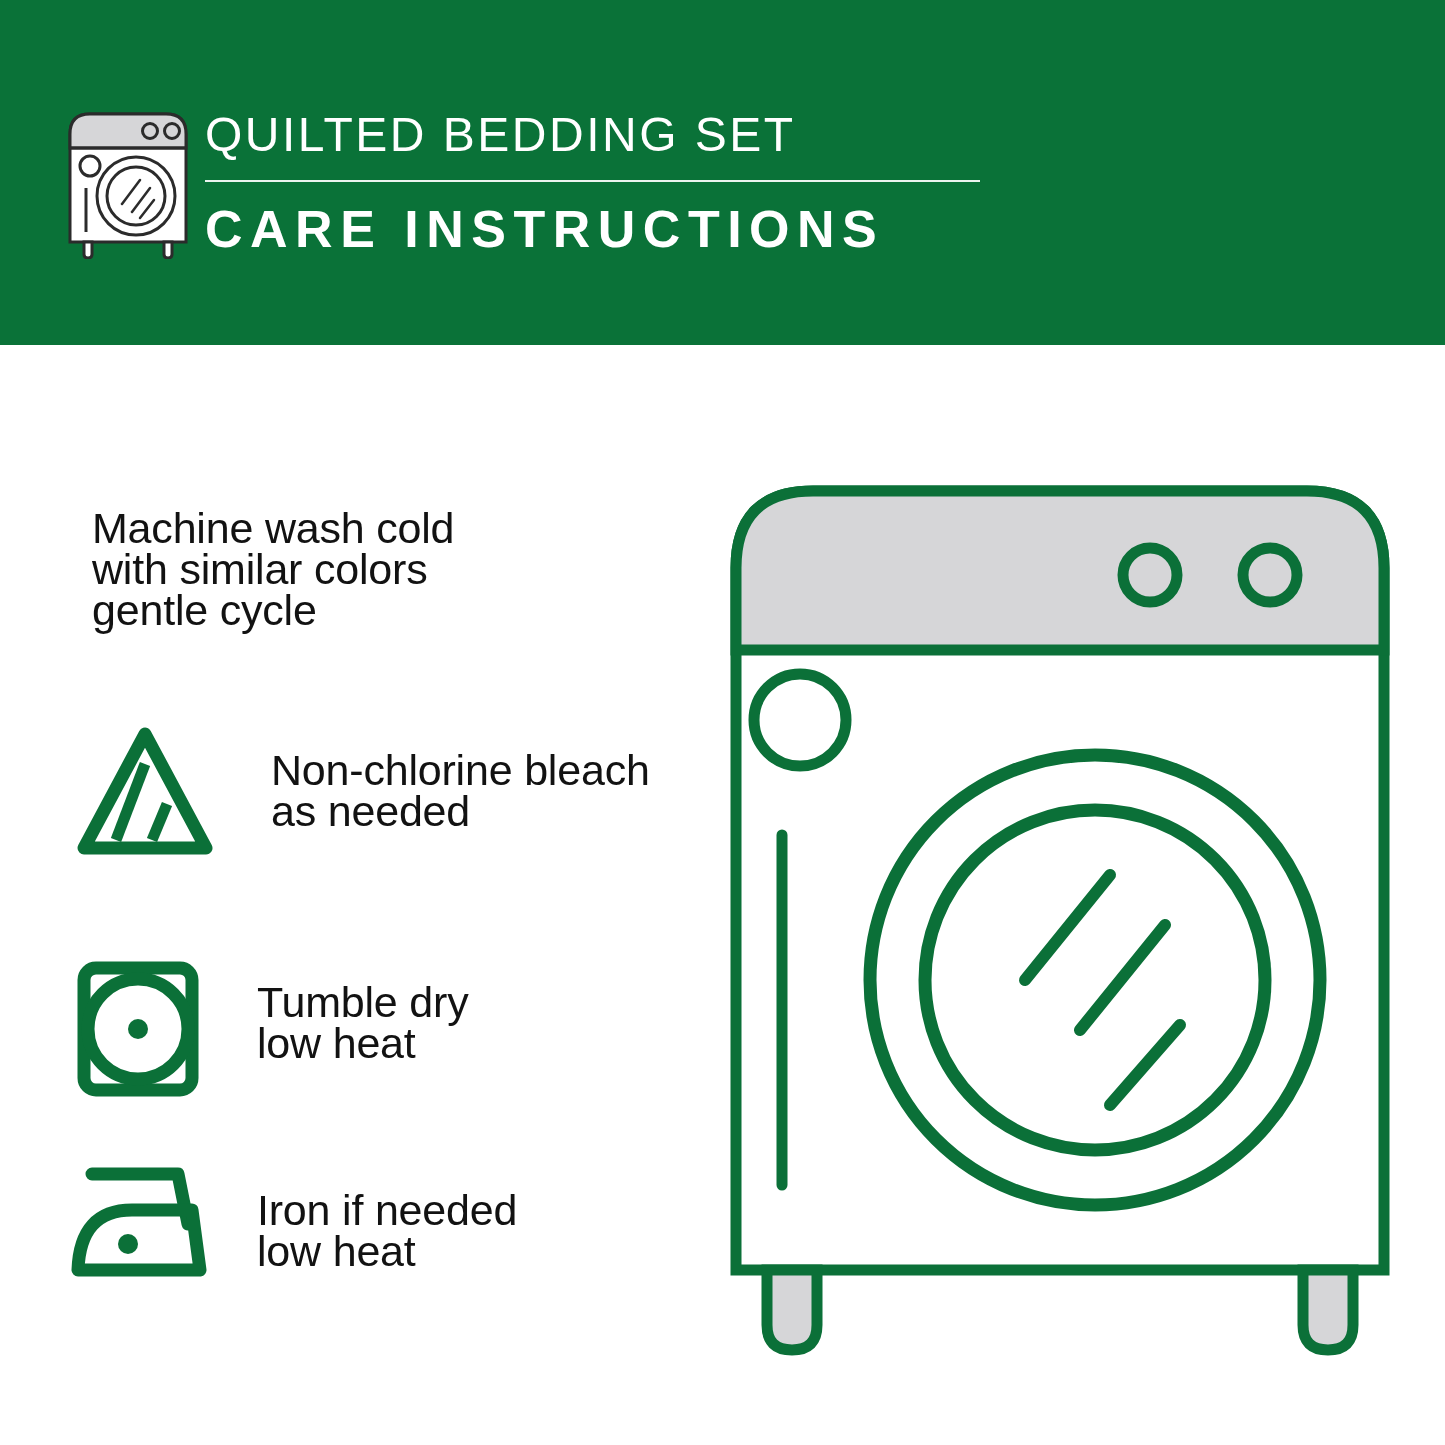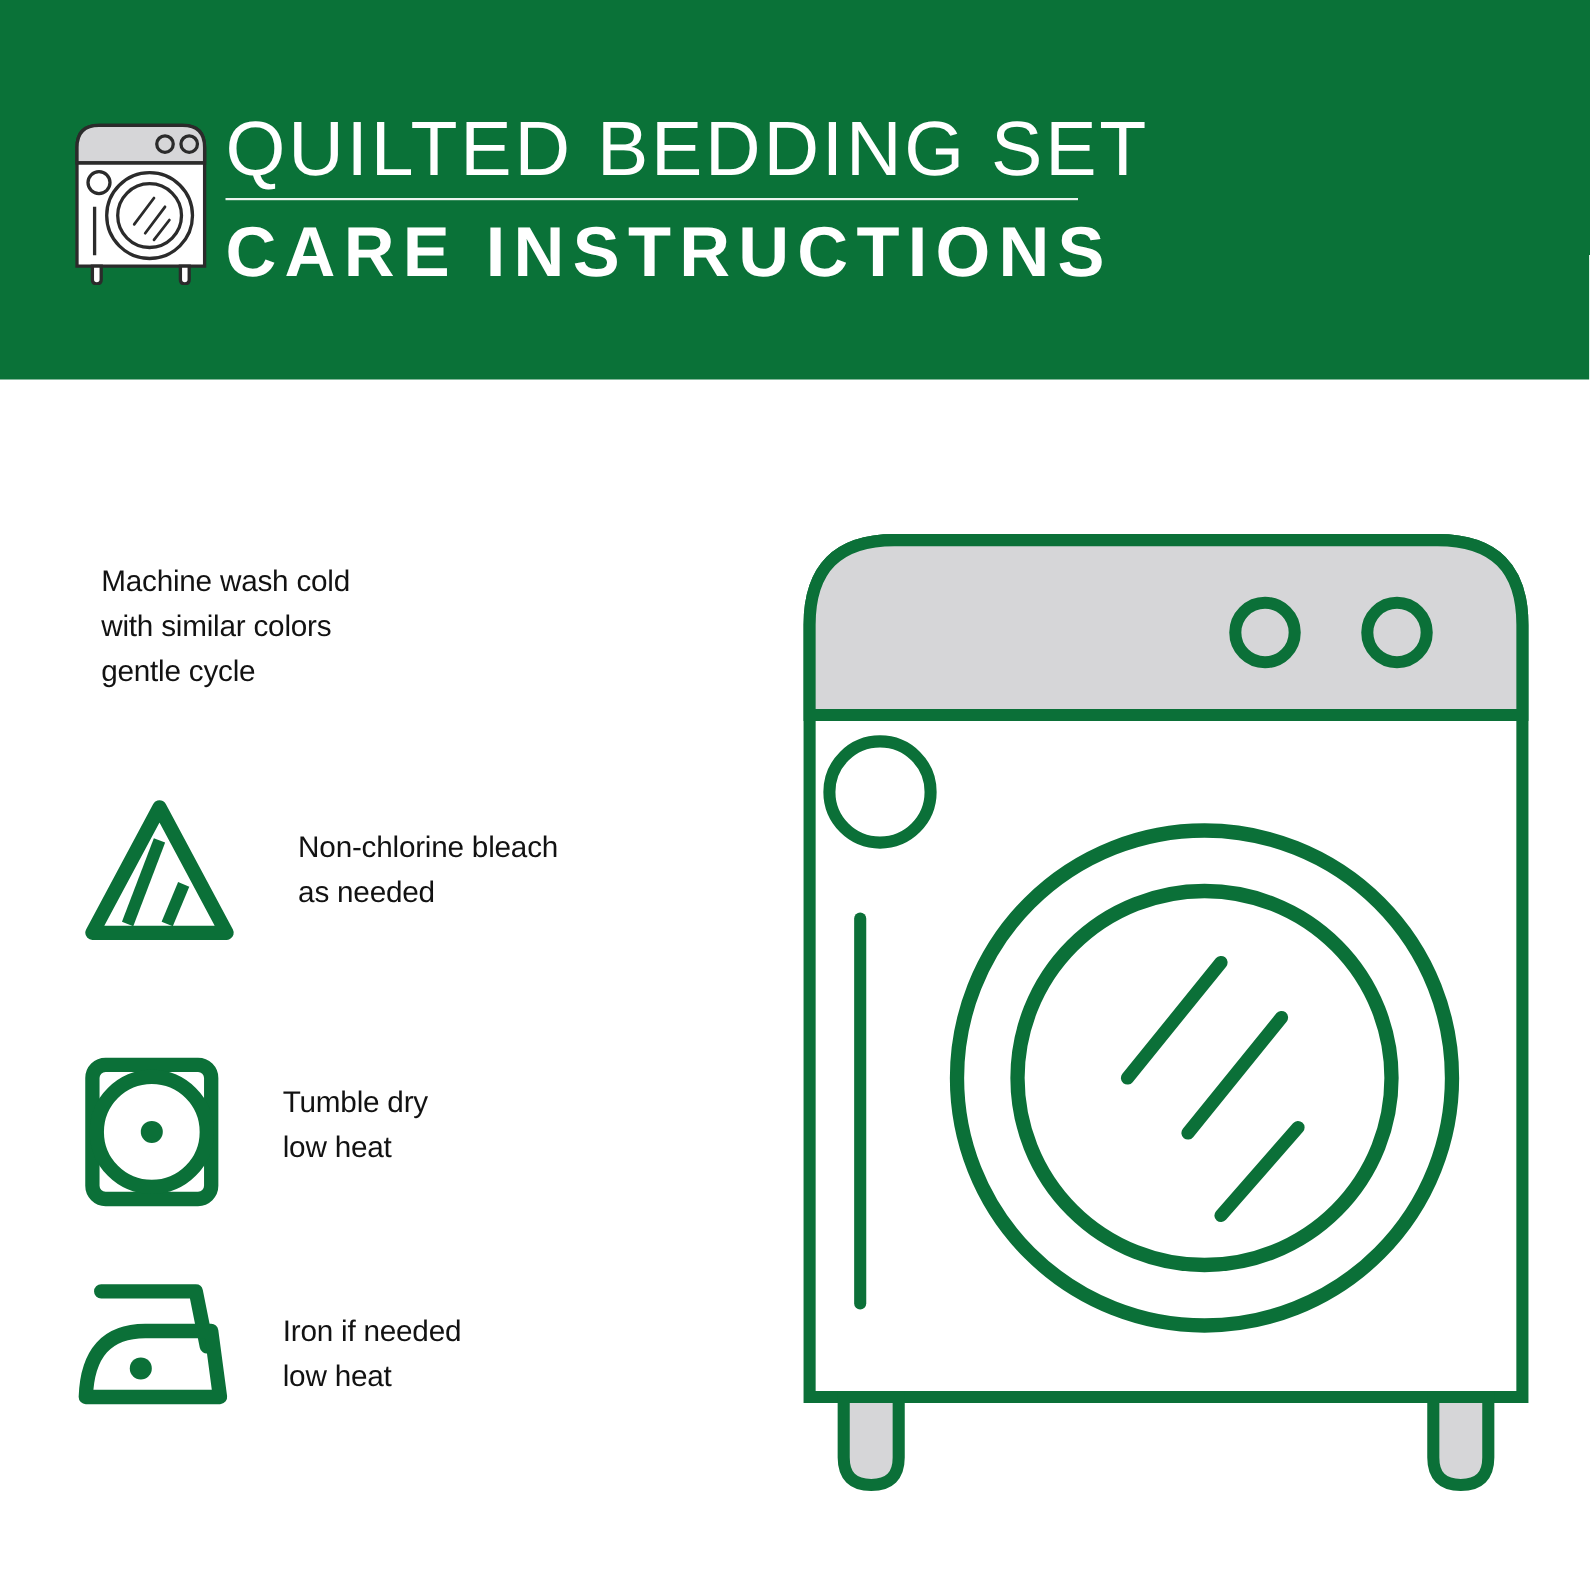--- a/index.html
+++ b/index.html
@@ -33,38 +33,38 @@
   }
   #header-titles {
     position: absolute;
     left: 205px;
     top: 96px;
     width: 790px;
   }
   #title-main {
     color: #ffffff;
     font-family: "Liberation Sans", sans-serif;
-    font-size: 70px;
+    font-size: 48px;
     font-weight: 300;
     letter-spacing: 2.5px;
     line-height: 78px;
     white-space: nowrap;
   }
   #title-divider {
     margin-top: 6px;
     width: 775px;
     height: 2px;
     background: #ffffff;
     opacity: .92;
   }
   #title-sub {
     margin-top: 14px;
     color: #ffffff;
     font-family: "Liberation Sans", sans-serif;
-    font-size: 64px;
+    font-size: 52px;
     font-weight: 700;
     letter-spacing: 7.5px;
     line-height: 66px;
     white-space: nowrap;
   }
 
   
   .care-row {
     position: absolute;
     left: 70px;
@@ -76,21 +76,21 @@
     width: 165px;
     flex: 0 0 165px;
     display: flex;
     align-items: center;
     justify-content: flex-start;
   }
   .care-text {
     margin-left: 22px;
     color: #121212;
     font-family: "Liberation Sans", sans-serif;
-    font-size: 27px;
+    font-size: 43px;
     font-weight: 400;
     line-height: 41px;
     letter-spacing: -0.2px;
     white-space: pre-line;
   }
 
   #row-wash   { top: 500px; }
   #row-bleach { top: 722px; }
   #row-dry    { top: 960px; }
   #row-iron   { top: 1152px; }

